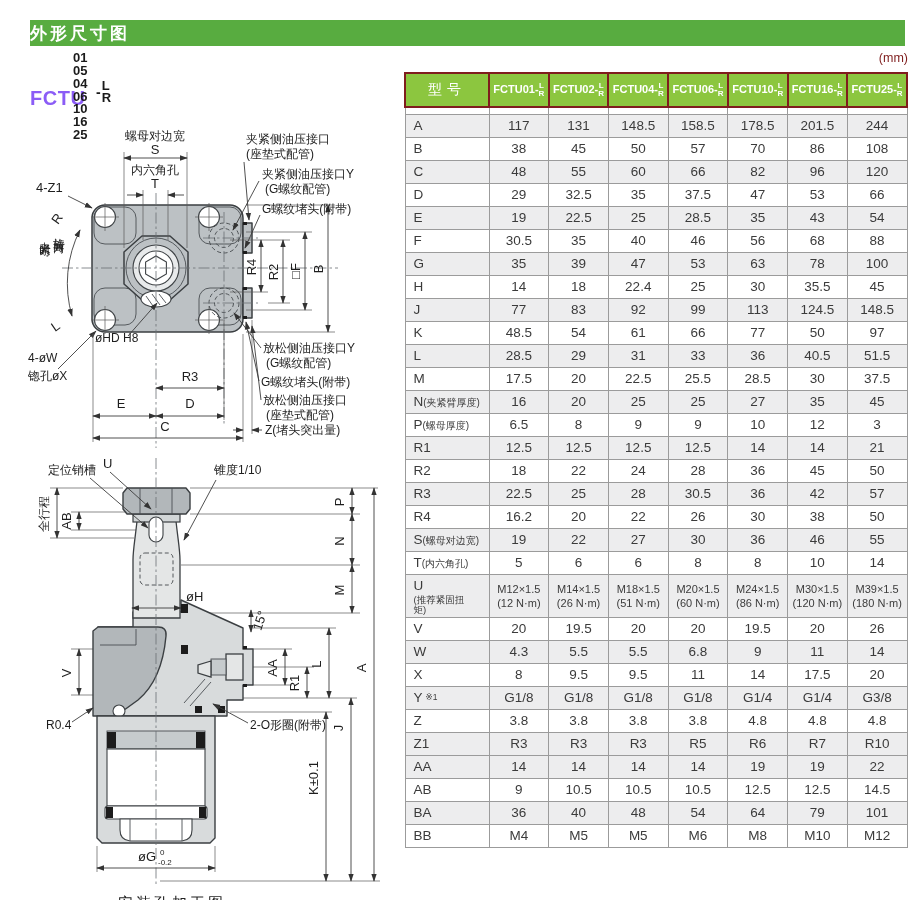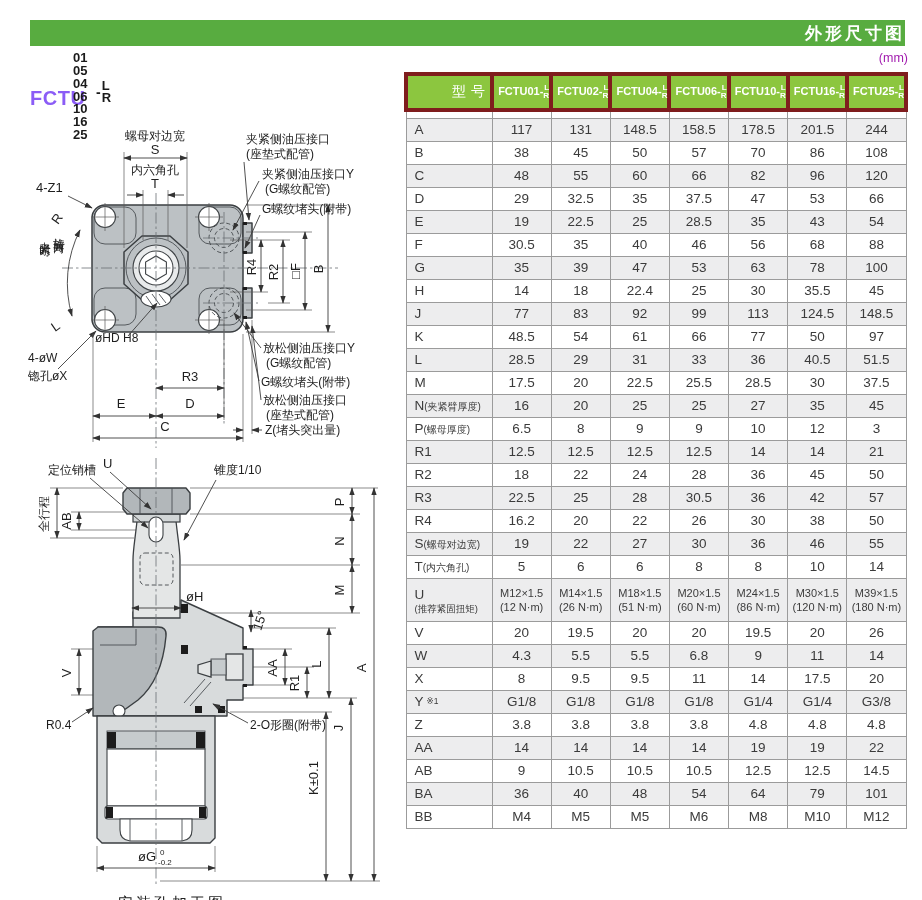--- a/index.html
+++ b/index.html
@@ -1,41 +1,41 @@
 <!DOCTYPE html>
 <html><head>
 <meta charset="utf-8">
 <style>
   html,body{margin:0;padding:0;background:#fff;}
   #canvas{position:relative;width:922px;height:900px;background:#fff;overflow:hidden;
           font-family:"Liberation Sans","DejaVu Sans",sans-serif;color:#3b3b3b;}
   
   .title-bar{position:absolute;left:30px;top:20px;width:875px;height:26px;background:#58ac40;
-             display:flex;align-items:center;justify-content:flex-end;}
+             display:flex;align-items:center;justify-content:flex-start;}
   .title-bar span{color:#fff;font-size:17px;font-weight:bold;letter-spacing:3px;}
-  .unit-note{position:absolute;left:820px;top:51px;width:88px;text-align:right;font-size:12.5px;color:#a21caf;}
+  .unit-note{position:absolute;left:820px;top:51px;width:88px;text-align:right;font-size:12.5px;color:#7f1d1d;}
   
   .model-code{position:absolute;left:30px;top:52px;width:110px;height:95px;}
   .mc-prefix{position:absolute;left:0;top:35px;font-size:20px;font-weight:bold;color:#8b5cf6;letter-spacing:0.5px;}
   .mc-sizes{position:absolute;left:43px;top:0;}
   .mc-sizes div{font-size:13px;font-weight:bold;line-height:12.85px;color:#1a1a1a;}
   .mc-lr{position:absolute;left:66px;top:28px;display:flex;align-items:center;}
   .mc-dash{font-size:14px;font-weight:bold;color:#1a1a1a;}
   .mc-stack{display:flex;flex-direction:column;margin-left:1px;}
   .mc-stack span{font-size:13px;font-weight:bold;line-height:12px;color:#1a1a1a;}
   
   .vtext{position:absolute;writing-mode:vertical-rl;text-orientation:upright;
          font-size:11.5px;color:#1e1e1e;letter-spacing:1.5px;}
   
   .clipped-caption{position:absolute;left:118px;top:894px;font-size:15px;color:#222;letter-spacing:3px;}
   
   .dim-table{position:absolute;left:404px;top:72px;}
   table{border-collapse:collapse;table-layout:fixed;width:504px;}
-  thead th{background:#8cc63f;color:#fff;border:4px solid #7f1d1d;height:32px;padding:0;
-           font-size:11px;font-weight:bold;text-align:right;vertical-align:middle;}
+  thead th{background:#8cc63f;color:#fff;border:2px solid #7f1d1d;height:32px;padding:0;
+           font-size:11px;font-weight:bold;text-align:center;vertical-align:middle;}
   thead th:first-child{width:82px;font-size:14px;font-weight:normal;letter-spacing:5px;}
   thead th .lr{display:inline-flex;flex-direction:column;vertical-align:middle;margin-top:-1px;}
   thead th .lr i{font-style:normal;font-size:8px;line-height:7.5px;font-weight:bold;}
   tbody{border:1.5px solid #828282;}
   tbody td{border:1px solid #9b9b9b;height:22px;padding:0;text-align:center;
            font-size:13.5px;color:#3b3b3b;background:#fff;white-space:pre-line;line-height:1.25;}
   tr.alt td{background:#ededee;}
   tr.spacer td{height:6px;background:#fff;}
   td.lbl{text-align:left;padding-left:8px;}
   td.lbl .sub{font-size:10px;}
@@ -619,20 +619,30 @@
             <td class="lbl"><span>Z</span></td>
             <td>3.8</td>
             <td>3.8</td>
             <td>3.8</td>
             <td>3.8</td>
             <td>4.8</td>
             <td>4.8</td>
             <td>4.8</td>
           </tr>
           <tr class="alt">
+            <td class="lbl"><span>Z1</span></td>
+            <td>R3</td>
+            <td>R3</td>
+            <td>R3</td>
+            <td>R5</td>
+            <td>R6</td>
+            <td>R7</td>
+            <td>R10</td>
+          </tr>
+          <tr class="alt">
             <td class="lbl"><span>AA</span></td>
             <td>14</td>
             <td>14</td>
             <td>14</td>
             <td>14</td>
             <td>19</td>
             <td>19</td>
             <td>22</td>
           </tr>
           <tr>

